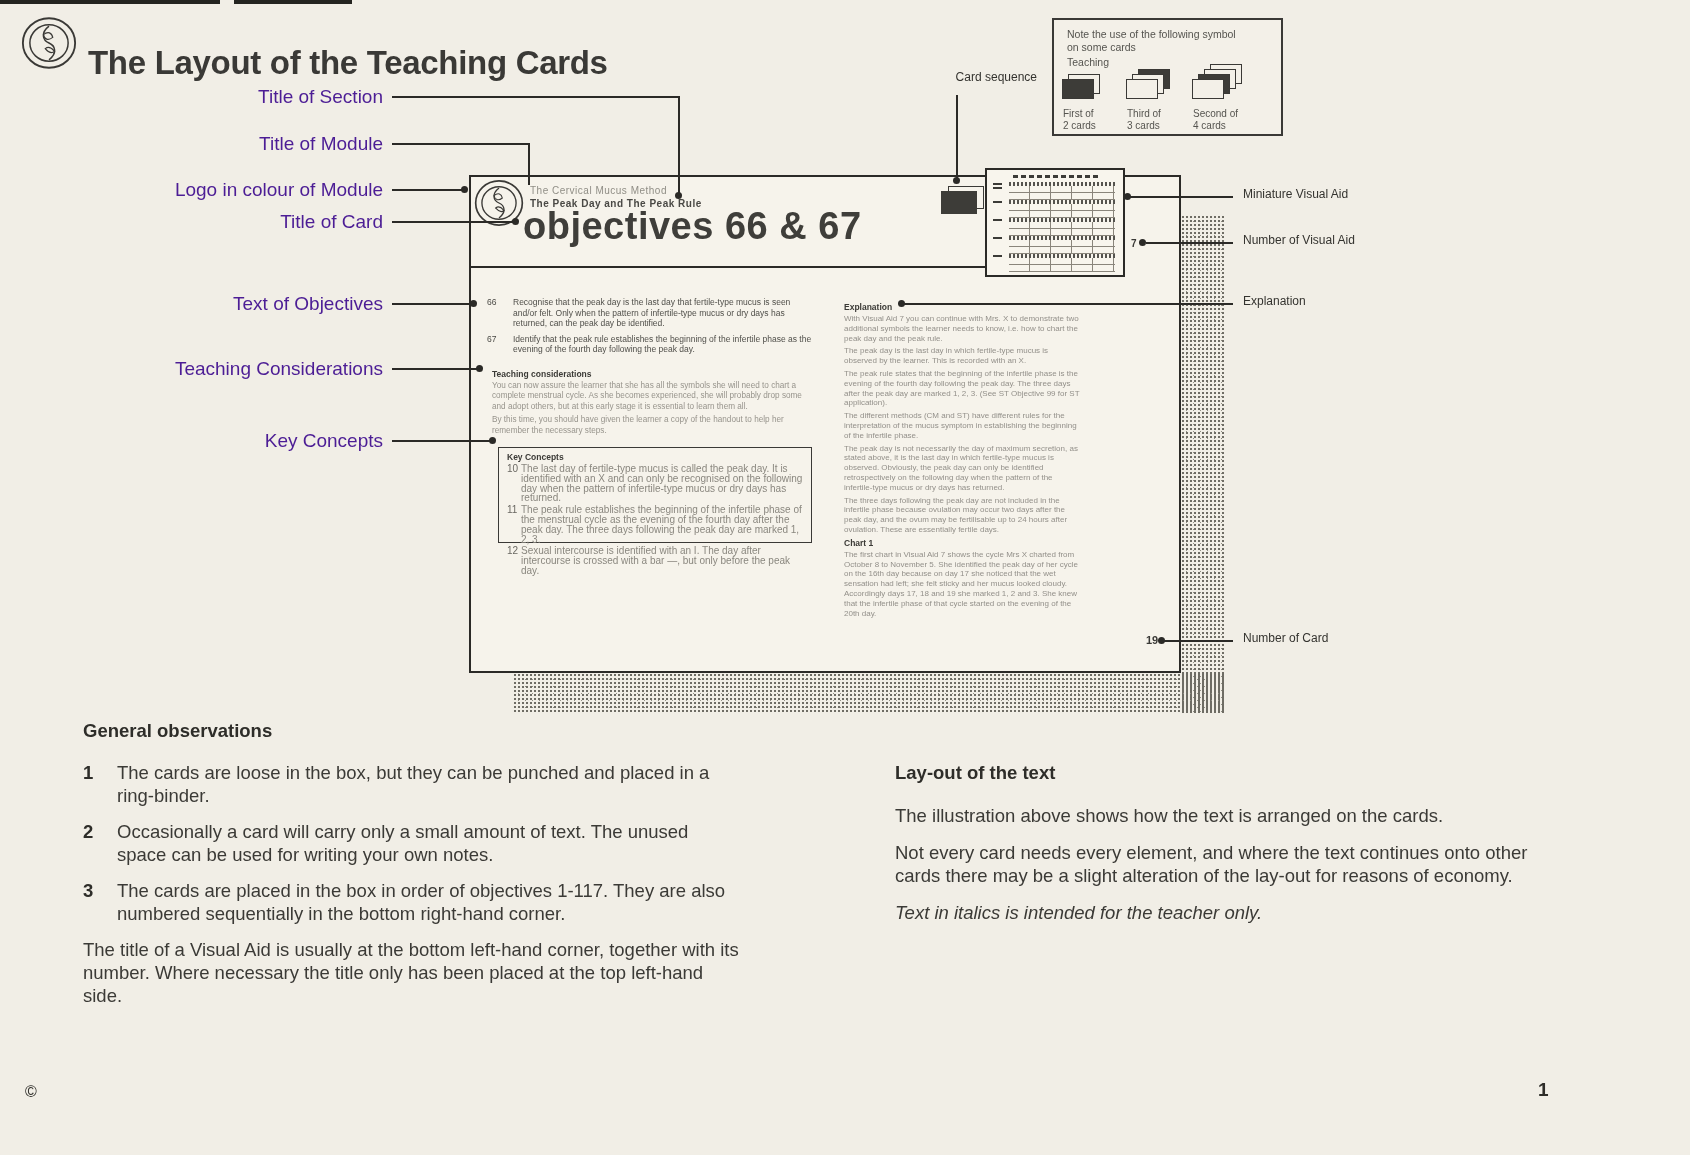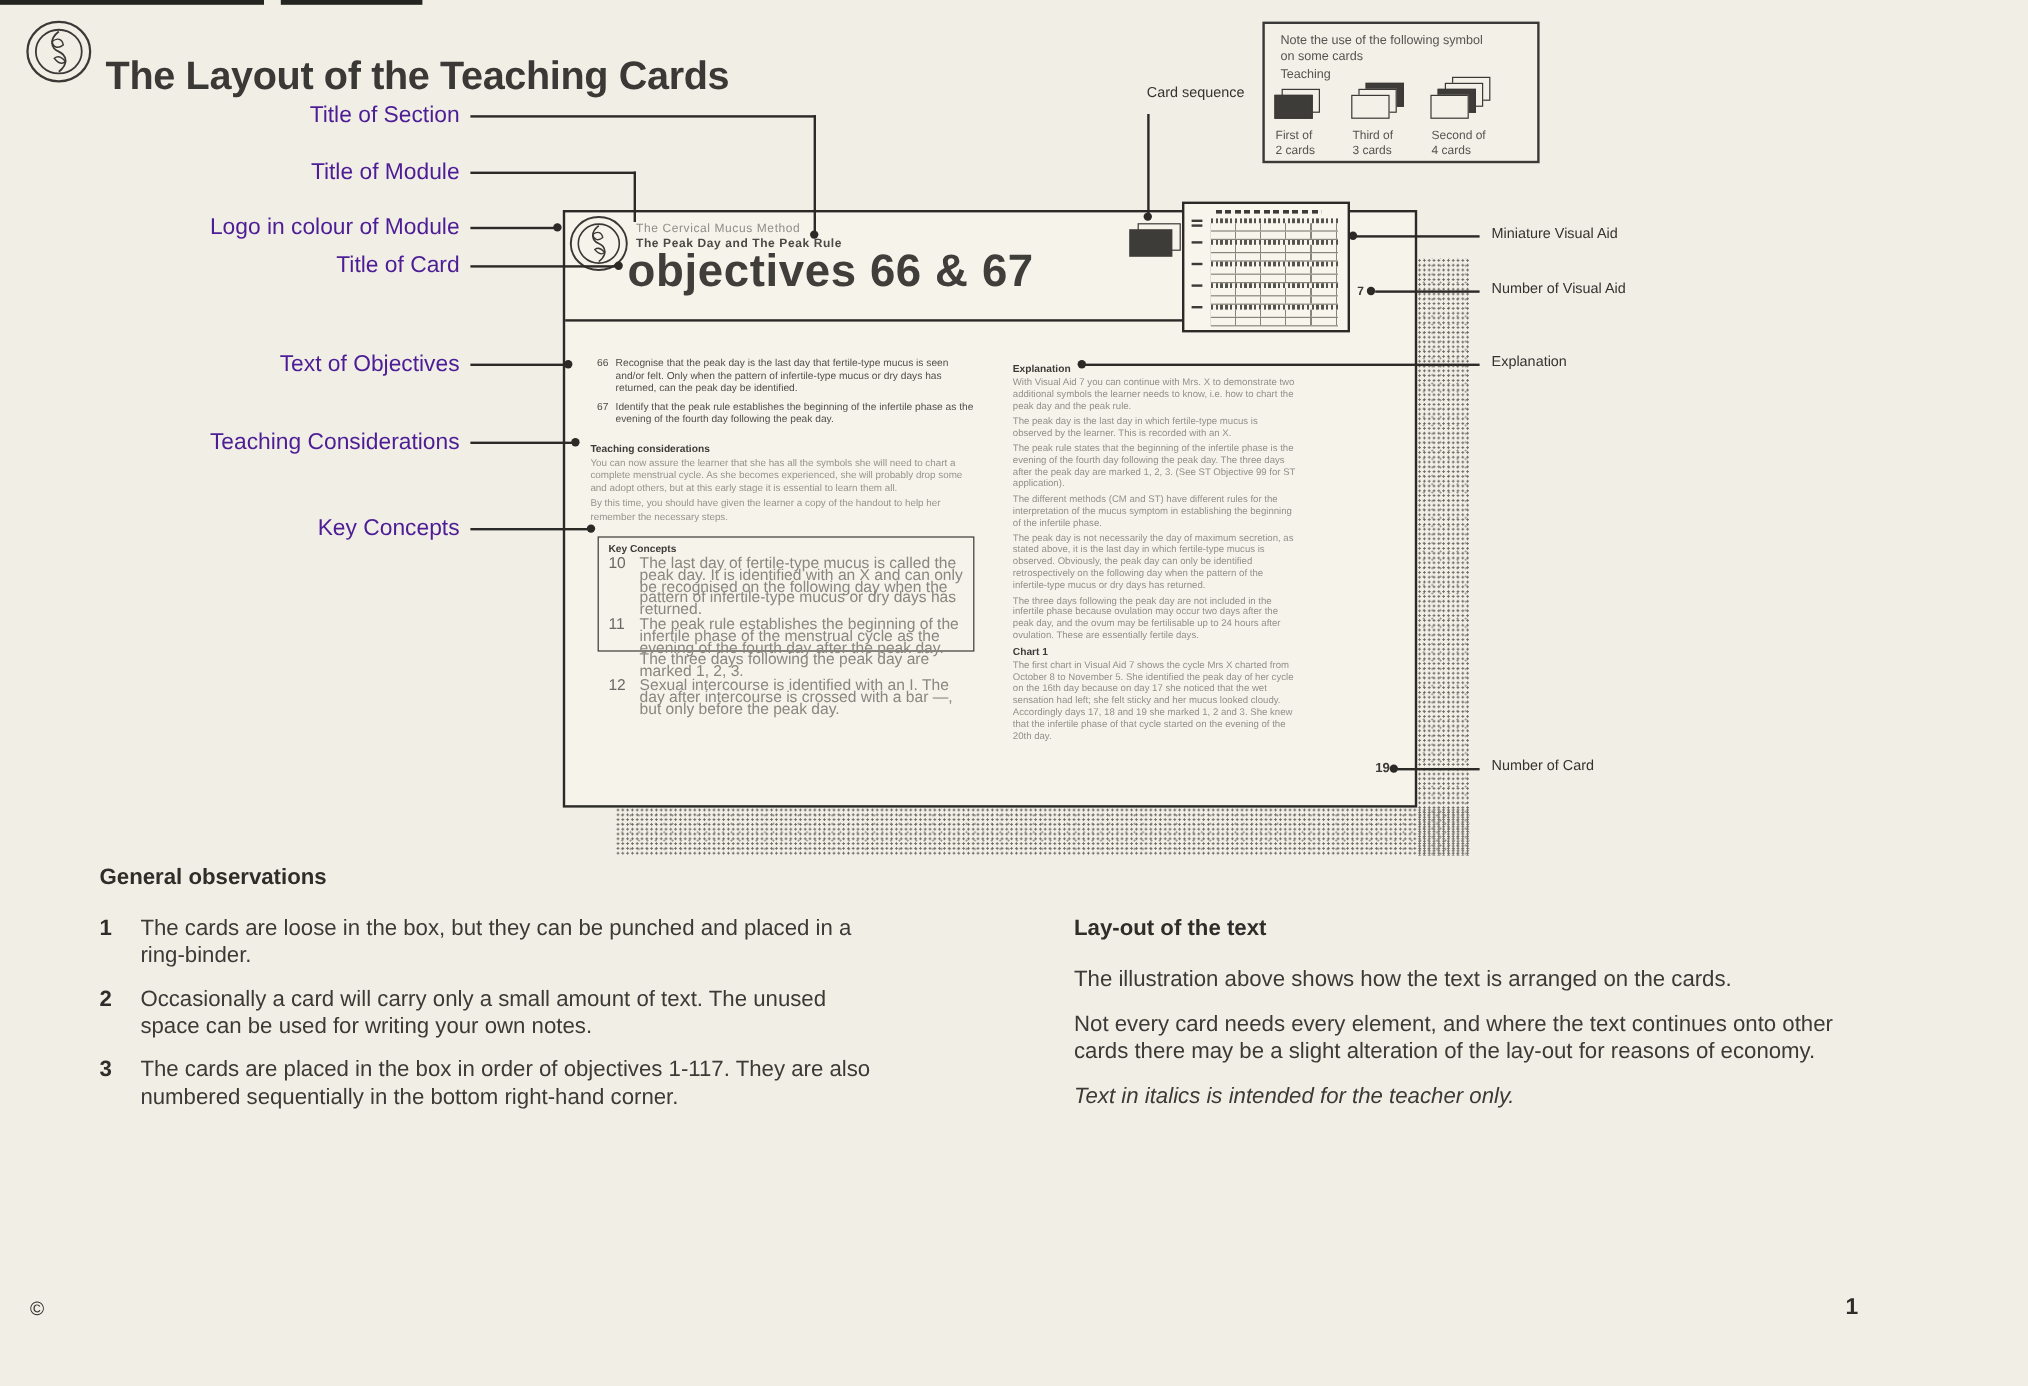--- a/index.html
+++ b/index.html
@@ -52,28 +52,28 @@
   .mv-row{height:7px;border-bottom:1px solid #8a857b;box-sizing:border-box;
           background:repeating-linear-gradient(90deg,transparent 0 20px,#8a857b 20px 21px);}
   .mv-tick{position:absolute;left:6px;width:9px;height:2px;background:#3c3b37;}
   
   .seqback{position:absolute;left:477px;top:9px;width:36px;height:23px;
            border:1.5px solid #3a3936;box-sizing:border-box;background:#f6f3eb;}
   .seqfront{position:absolute;left:470px;top:14px;width:36px;height:23px;background:#3d3c38;}
   
   .objlist{position:absolute;left:16px;top:120px;width:326px;}
   .oitem{display:flex;gap:6px;margin-bottom:5px;font-size:8.5px;line-height:10.6px;color:#504f4a;}
-  .onum{width:20px;flex:none;color:#4a4945;text-align:right;}
+  .onum{width:20px;flex:none;color:#4a4945;}
   .tchead{position:absolute;left:21px;top:192px;font-size:8.5px;font-weight:700;color:#3c3b37;}
   .tcbody{position:absolute;left:21px;top:204px;width:320px;}
   .tcbody p{margin:0 0 3px;font-size:8.2px;line-height:10.4px;color:#97948c;}
   .kcbox{position:absolute;left:27px;top:270px;width:314px;height:96px;
          border:1.5px solid #3a3936;box-sizing:border-box;padding:4px 8px;}
   .kchead{font-size:8.5px;font-weight:700;color:#3b3a36;margin-bottom:2px;}
-  .kitem{display:flex;gap:12px;font-size:13px;line-height:9.8px;color:#8a877f;margin-bottom:2px;}
+  .kitem{display:flex;gap:0;font-size:10px;line-height:9.8px;color:#8a877f;margin-bottom:2px;}
   .knum{width:14px;flex:none;color:#6a6862;}
   .exphead{position:absolute;left:373px;top:125px;font-size:8.5px;font-weight:700;color:#3b3a36;}
   .expbody{position:absolute;left:373px;top:137px;width:238px;}
   .expbody p{margin:0 0 3px;font-size:8px;line-height:9.8px;color:#93908a;}
   .chhead{font-size:8.5px;font-weight:700;color:#3c3b37;margin:3px 0 2px;}
   .vanum{position:absolute;font-size:10px;font-weight:700;color:#3a3936;}
   .cardnum{position:absolute;left:675px;top:457px;font-size:11px;font-weight:700;color:#3a3936;}
   
   .bsec h3{margin:0;font-size:18.5px;font-weight:700;color:#2e2d29;}
   .bsec{position:absolute;font-size:18.5px;line-height:23px;color:#3b3a36;}
@@ -292,20 +292,21 @@
       <p>The cards are loose in the box, but they can be punched and placed in a ring-binder.</p>
     </div>
     <div class="bitem">
       <span class="bnum">2</span>
       <p>Occasionally a card will carry only a small amount of text. The unused space can be used for writing your own notes.</p>
     </div>
     <div class="bitem">
       <span class="bnum">3</span>
       <p>The cards are placed in the box in order of objectives 1-117. They are also numbered sequentially in the bottom right-hand corner.</p>
     </div>
+    <p class="bpar" style="width:660px">The title of a Visual Aid is usually at the bottom left-hand corner, together with its number. Where necessary the title only has been placed at the top left-hand side.</p>
   </div>
 
   <div class="bsec" style="left:895px;top:761px;width:672px">
     <h3 style="margin-bottom:20px">Lay-out of the text</h3>
     <p class="bpar">The illustration above shows how the text is arranged on the cards.</p>
     <p class="bpar">Not every card needs every element, and where the text continues onto other cards there may be a slight alteration of the lay-out for reasons of economy.</p>
     <p class="bpar italic">Text in italics is intended for the teacher only.</p>
   </div>
 
   <div class="footer" style="left:25px;top:1083px">©</div>

